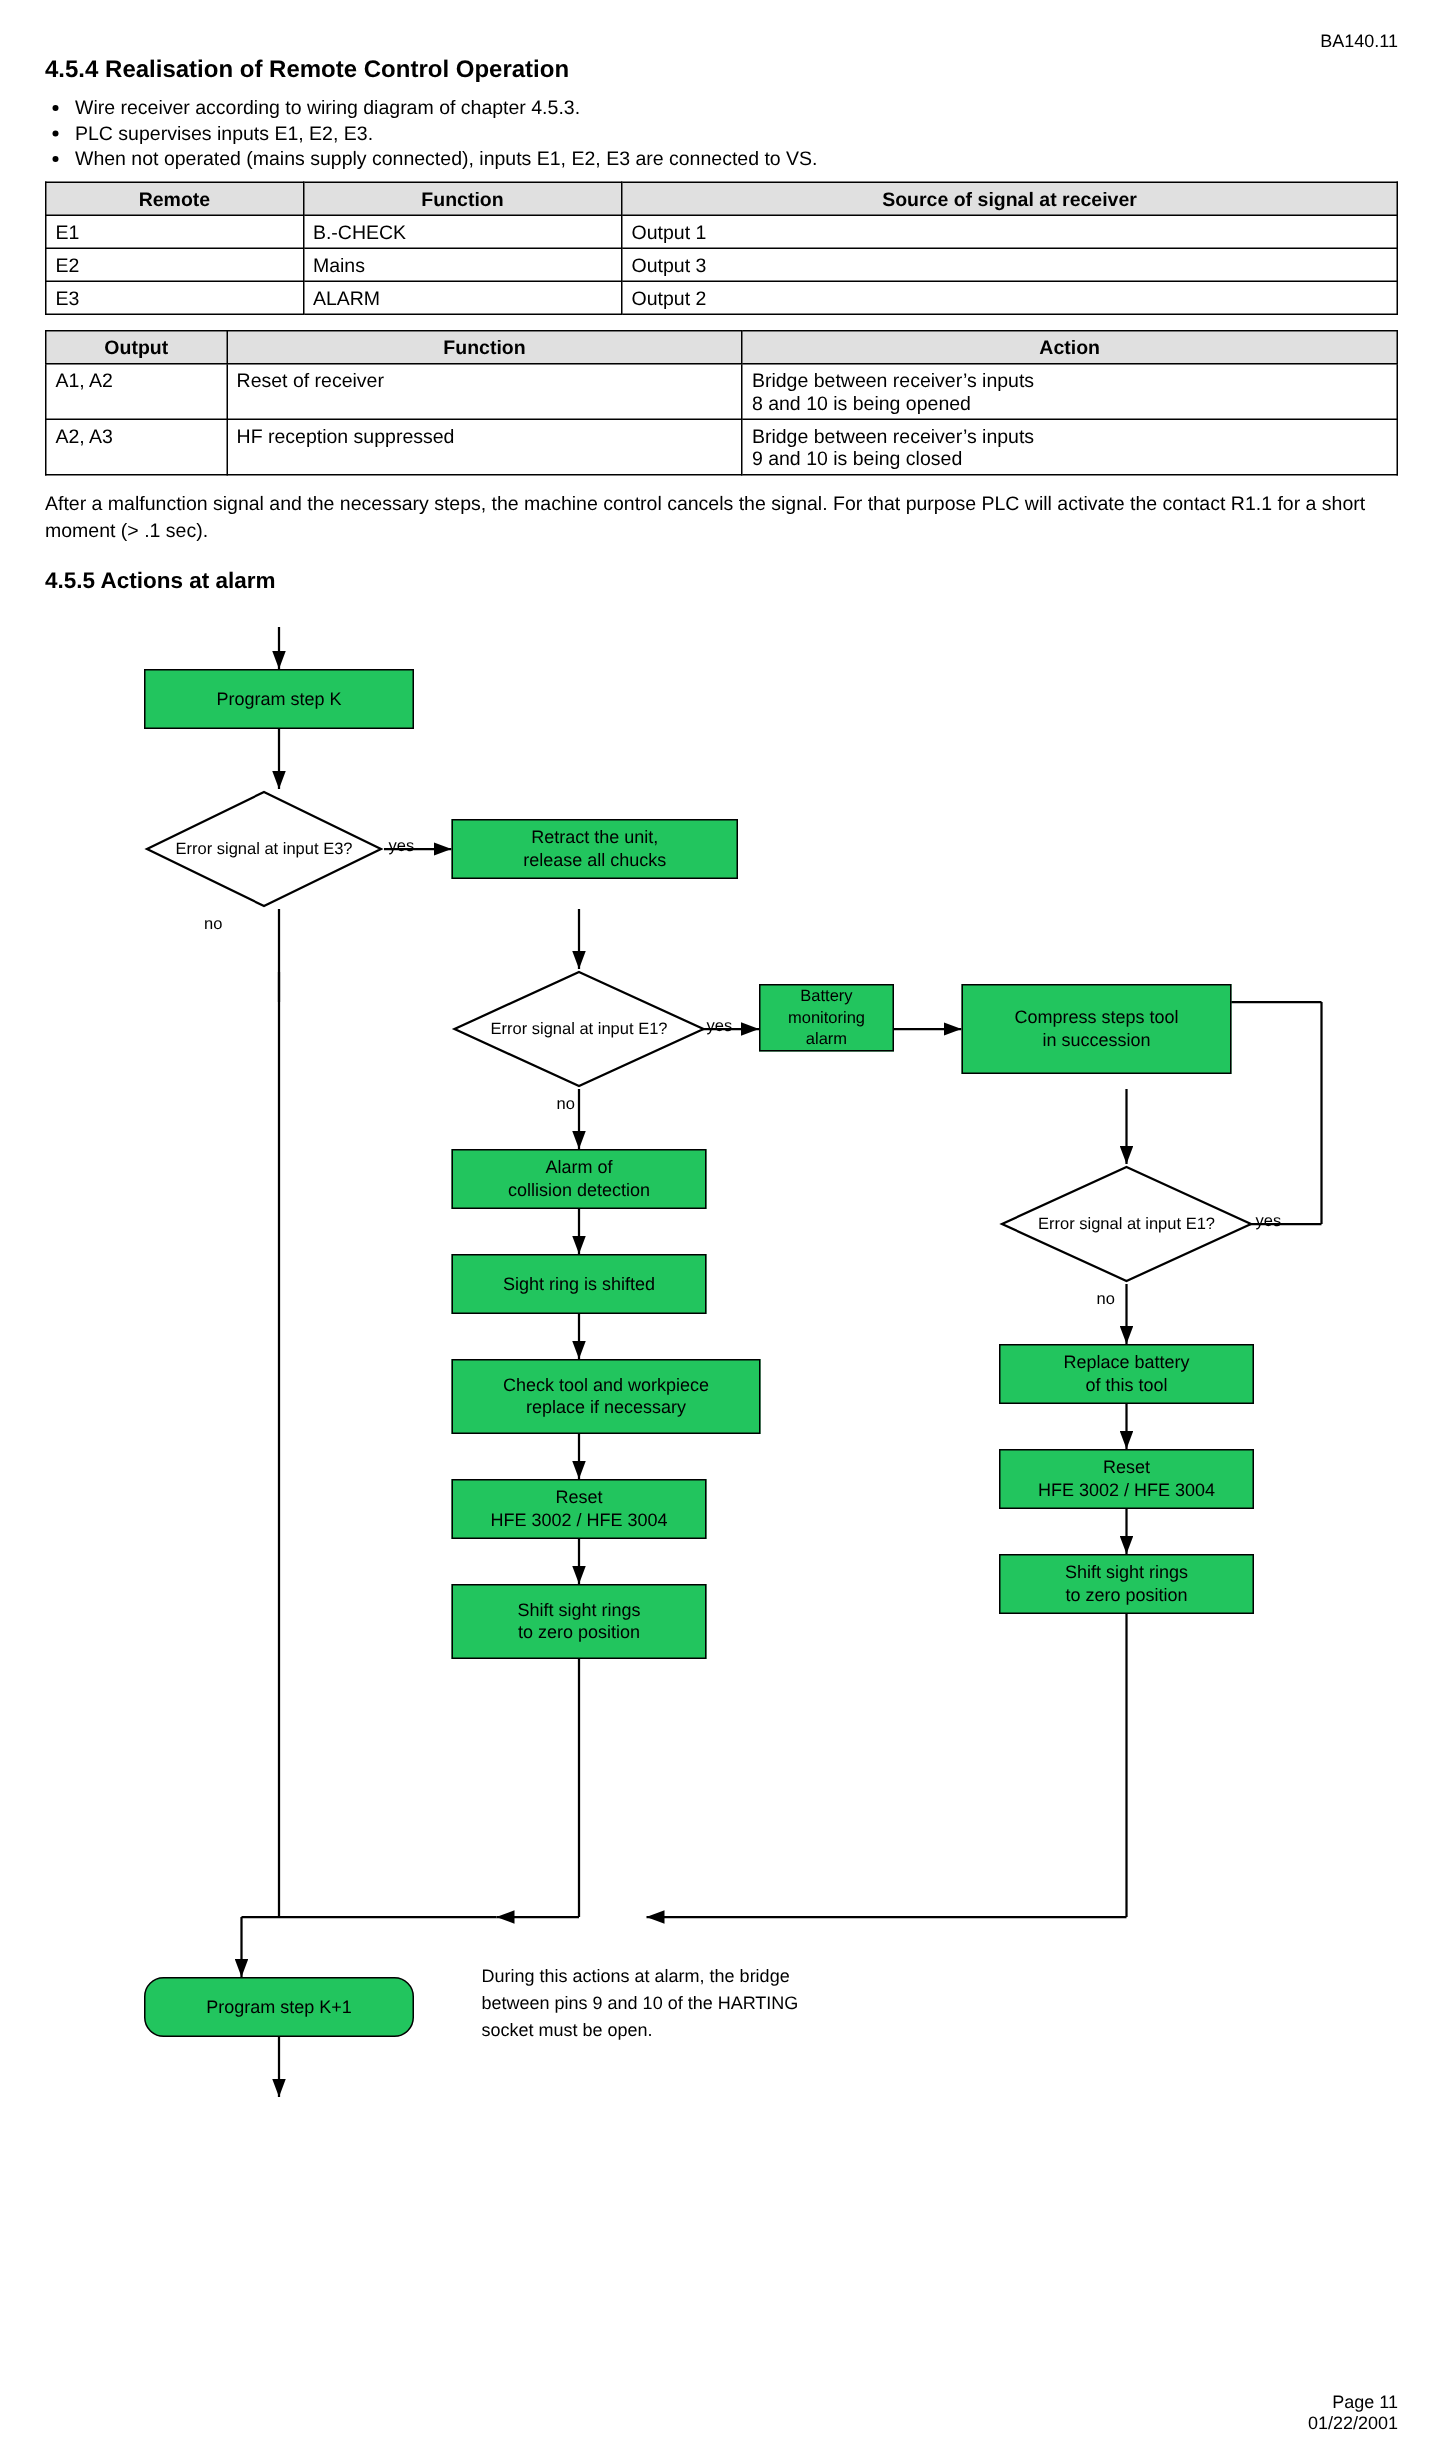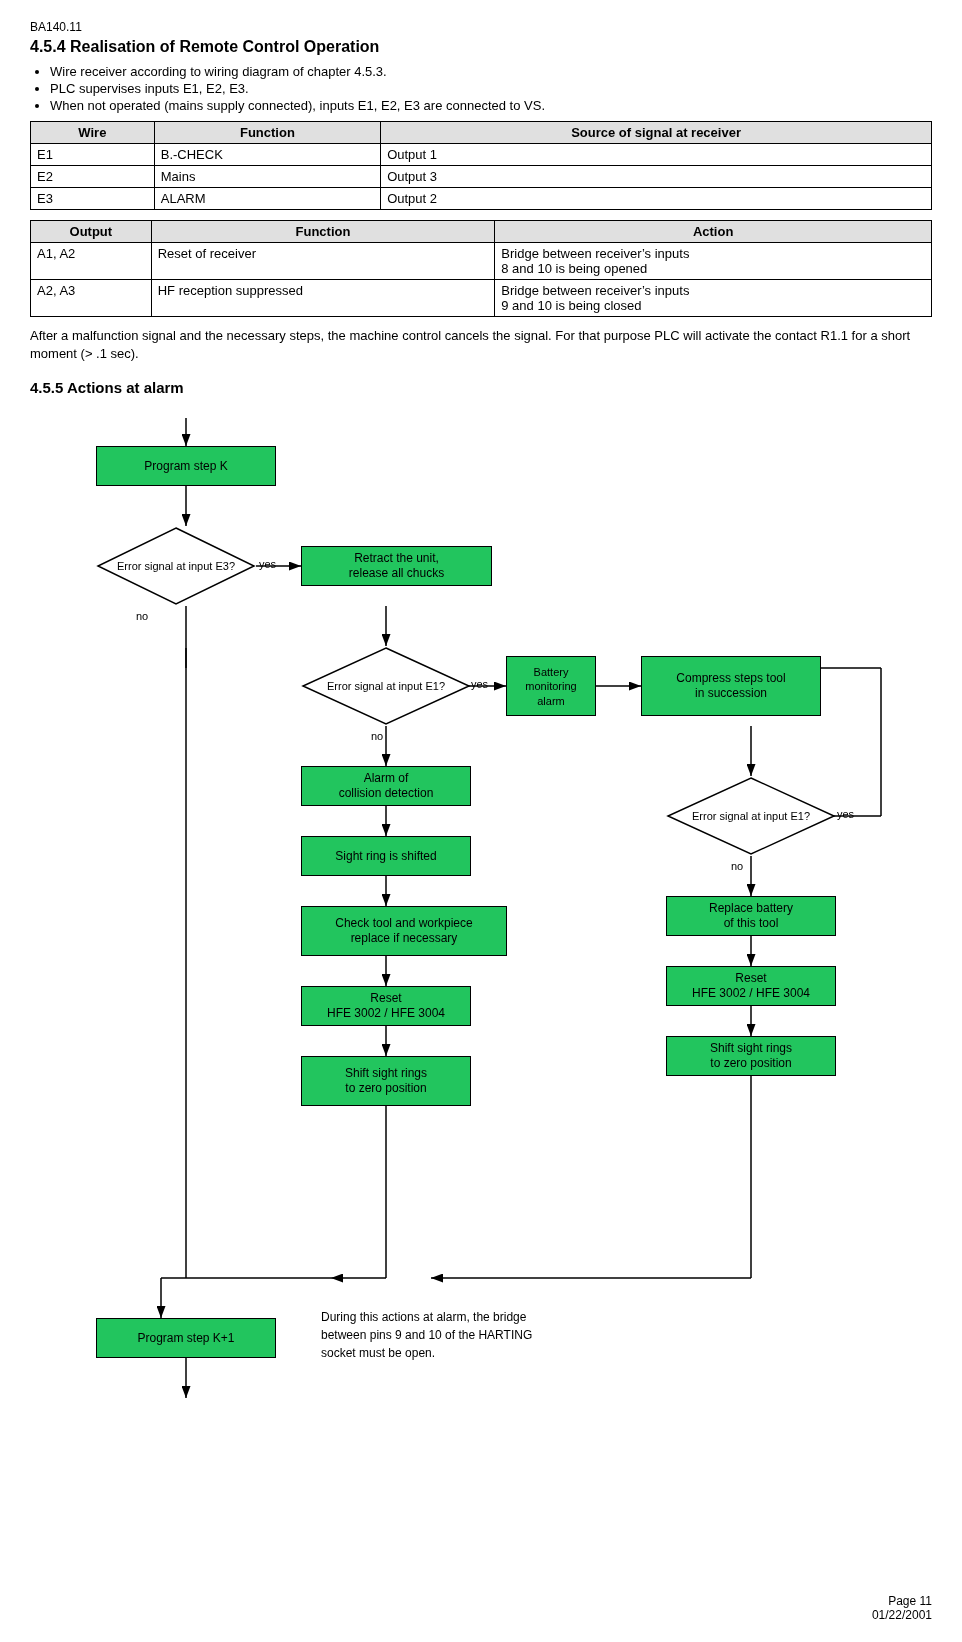--- a/index.html
+++ b/index.html
@@ -7,20 +7,21 @@
       font-family: Arial, sans-serif;
       font-size: 13px;
       background: #fff;
       color: #000;
       width: 962px;
       min-height: 1642px;
       padding: 20px 30px;
       position: relative;
     }
     .doc-ref {
+      text-align: right;
       font-size: 12px;
       margin-bottom: 4px;
     }
     h2 {
       font-size: 16px;
       font-weight: bold;
       margin-bottom: 8px;
     }
     h3 {
       font-size: 15px;
@@ -138,21 +139,21 @@
 
 <ul class="bullet-list">
   <li>Wire receiver according to wiring diagram of chapter 4.5.3.</li>
   <li>PLC supervises inputs E1, E2, E3.</li>
   <li>When not operated (mains supply connected), inputs E1, E2, E3 are connected to VS.</li>
 </ul>
 
 <table>
   <tbody>
       <tr>
-    <th>Wire</th>
+    <th>Remote</th>
     <th>Function</th>
     <th>Source of signal at receiver</th>
   </tr>
   <tr>
     <td>E1</td>
     <td>B.-CHECK</td>
     <td>Output 1</td>
   </tr>
   <tr>
     <td>E2</td>
@@ -296,21 +297,21 @@
   </div>
 
   <div class="fc-label" style="left:440px; top:270px;">
     <span>yes</span>
   </div>
 
   <div class="fc-label" style="left:340px; top:322px;">
     <span>no</span>
   </div>
 
-  <div class="fc-rect" style="left:475px; top:248px; width:90px; height:60px;">
+  <div class="fc-rect" style="left:475px; top:248px; width:90px; height:45px;">
     <span style="white-space:pre-line; font-size:11px;">Battery
 monitoring
 alarm</span>
   </div>
 
   <div class="fc-rect" style="left:610px; top:248px; width:180px; height:60px;">
     <span style="white-space:pre-line;">Compress steps tool
 in succession</span>
   </div>
 
@@ -366,21 +367,21 @@
   <div class="fc-rect" style="left:635px; top:558px; width:170px; height:40px;">
     <span style="white-space:pre-line;">Reset
 HFE 3002 / HFE 3004</span>
   </div>
 
   <div class="fc-rect" style="left:635px; top:628px; width:170px; height:40px;">
     <span style="white-space:pre-line;">Shift sight rings
 to zero position</span>
   </div>
 
-  <div class="fc-rect" style="left:65px; top:910px; width:180px; height:40px;">
+  <div class="fc-rect" style="left:65px; top:910px; width:180px; height:40px;border-radius:13px;">
     <span>Program step K+1</span>
   </div>
 
   <div class="note-text" style="left:290px; top:900px; width:320px;">
     <span style="white-space:pre-line;">During this actions at alarm, the bridge
 between pins 9 and 10 of the HARTING
 socket must be open.</span>
   </div>
 
 </div>

